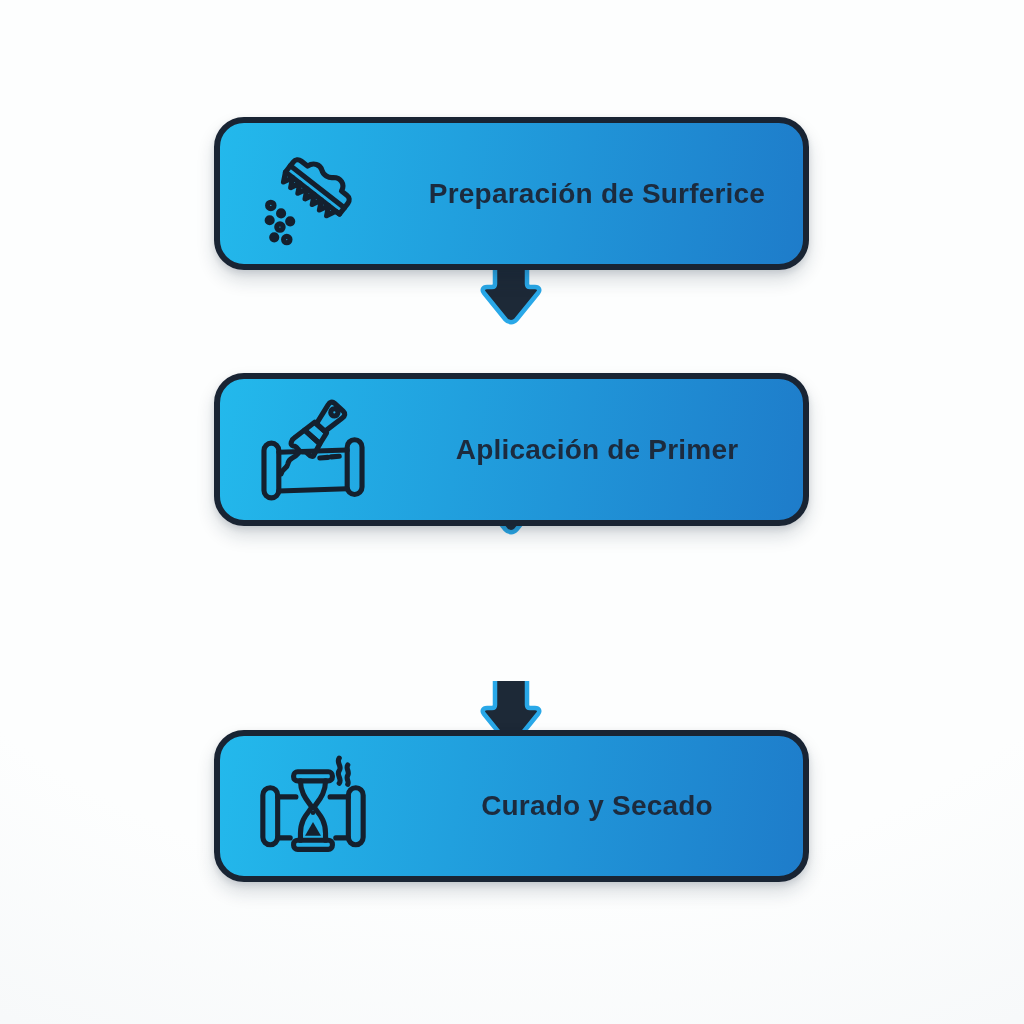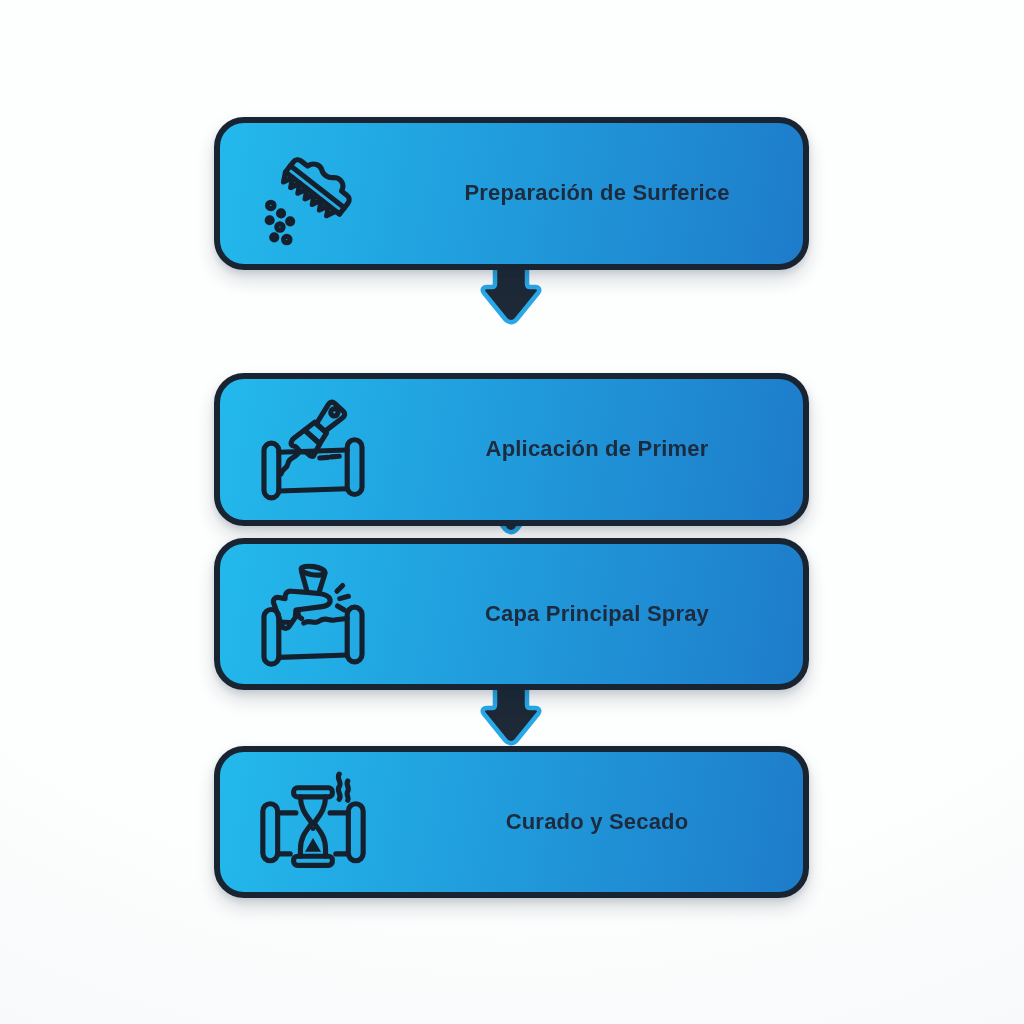--- a/index.html
+++ b/index.html
@@ -23,41 +23,41 @@
     border-radius: 30px;
     background: linear-gradient(100deg, var(--box-gradient-start,#24b9ec) 0%, var(--box-gradient-end,#1e7cca) 100%);
     box-shadow: 0 10px 18px rgba(20,35,55,.16), 0 3px 6px rgba(20,35,55,.12);
     display: flex;
     align-items: center;
     z-index: 2;
   }
   .step1 { top:117px; }
   .step2 { top:325px;margin-top:48px; }
   .step3 { top:538px; height:152px; }
-  .step4 { top:746px; height:152px; }
+  .step4 { top:730px; height:152px; }
 
   .icon-wrap {
     width: 185px;
     flex: 0 0 185px;
     display: flex;
     justify-content: center;
     align-items: center;
   }
   .icon {
     width: 114px;
     height: 114px;
     color: var(--icon-stroke, #14202e);
   }
   .icon * { vector-effect: none; }
 
   .label {
     flex: 1;
     text-align: center;
     font-weight: 700;
-    font-size: 22px;
+    font-size: 28px;
     line-height: 1.2;
     letter-spacing: .2px;
     color: var(--label-text, #1c2b3e);
     padding-right: 14px;
   }
 
   .arrow {
     position: absolute;
     left: 471px;
     width: 80px;
@@ -139,41 +139,20 @@
     </div>
     <div class="label">Aplicación de Primer</div>
   </div>
 
   <div class="arrow arrow2">
     <svg viewBox="0 0 80 58">
       <path d="M24 -6 L24 18 C24 20 23 21 21 21 L16 21 C12 21 10.5 24 13 27 L34.5 53.5 C37.5 57 42.5 57 45.5 53.5 L67 27 C69.5 24 68 21 64 21 L59 21 C57 21 56 20 56 18 L56 -6"></path>
     </svg>
   </div>
 
-  <div class="step step3">
-    <div class="icon-wrap">
-      <svg class="icon line-icon" viewBox="0 0 100 100">
-        <g>
-          <rect x="7" y="46" width="13" height="48" rx="6.5"></rect>
-          <rect x="80" y="44" width="13" height="48" rx="6.5"></rect>
-          <path d="M20 88 L80 86"></path>
-          <path d="M20 57 L30 57.5"></path>
-          <path d="M42 58 C47 54 51 60 56 56 C61 52 66 57 70 55 L80 54"></path>
-        </g>
-        <g transform="translate(0,2)">
-          <ellipse cx="50" cy="10" rx="10.5" ry="3.6" transform="rotate(9 50 10)"></ellipse>
-          <path d="M40 11 L45 29 M60.5 12.5 L55 30"></path>
-          <path d="M45 29 L31 28 C27.5 27.8 25.5 30 25.5 33 L25.5 34.5 L20 33.5 C16.5 33 14.5 35.5 15.5 38.5 L22.5 58 C23.6 61 27 61.5 29 59 L34.5 51 L35 44.5 L58 41.5 C63.5 40.8 65.8 38 64.8 35 C63.8 32 59.5 30.5 55 30 Z"></path>
-          <path d="M37 45 C36.5 48.5 37.5 51 40 52"></path>
-          <path d="M71 28 L76 23 M73.5 34.5 L81 32.5 M71.5 41 L77.5 44.5"></path>
-        </g>
-      </svg>
-    </div>
-    <div class="label">Capa Principal Spray</div>
-  </div>
 
   <div class="arrow arrow3">
     <svg viewBox="0 0 80 58">
       <path d="M24 -6 L24 18 C24 20 23 21 21 21 L16 21 C12 21 10.5 24 13 27 L34.5 53.5 C37.5 57 42.5 57 45.5 53.5 L67 27 C69.5 24 68 21 64 21 L59 21 C57 21 56 20 56 18 L56 -6"></path>
     </svg>
   </div>
 
   <div class="step step4">
     <div class="icon-wrap">
       <svg class="icon line-icon" viewBox="0 0 100 100">

